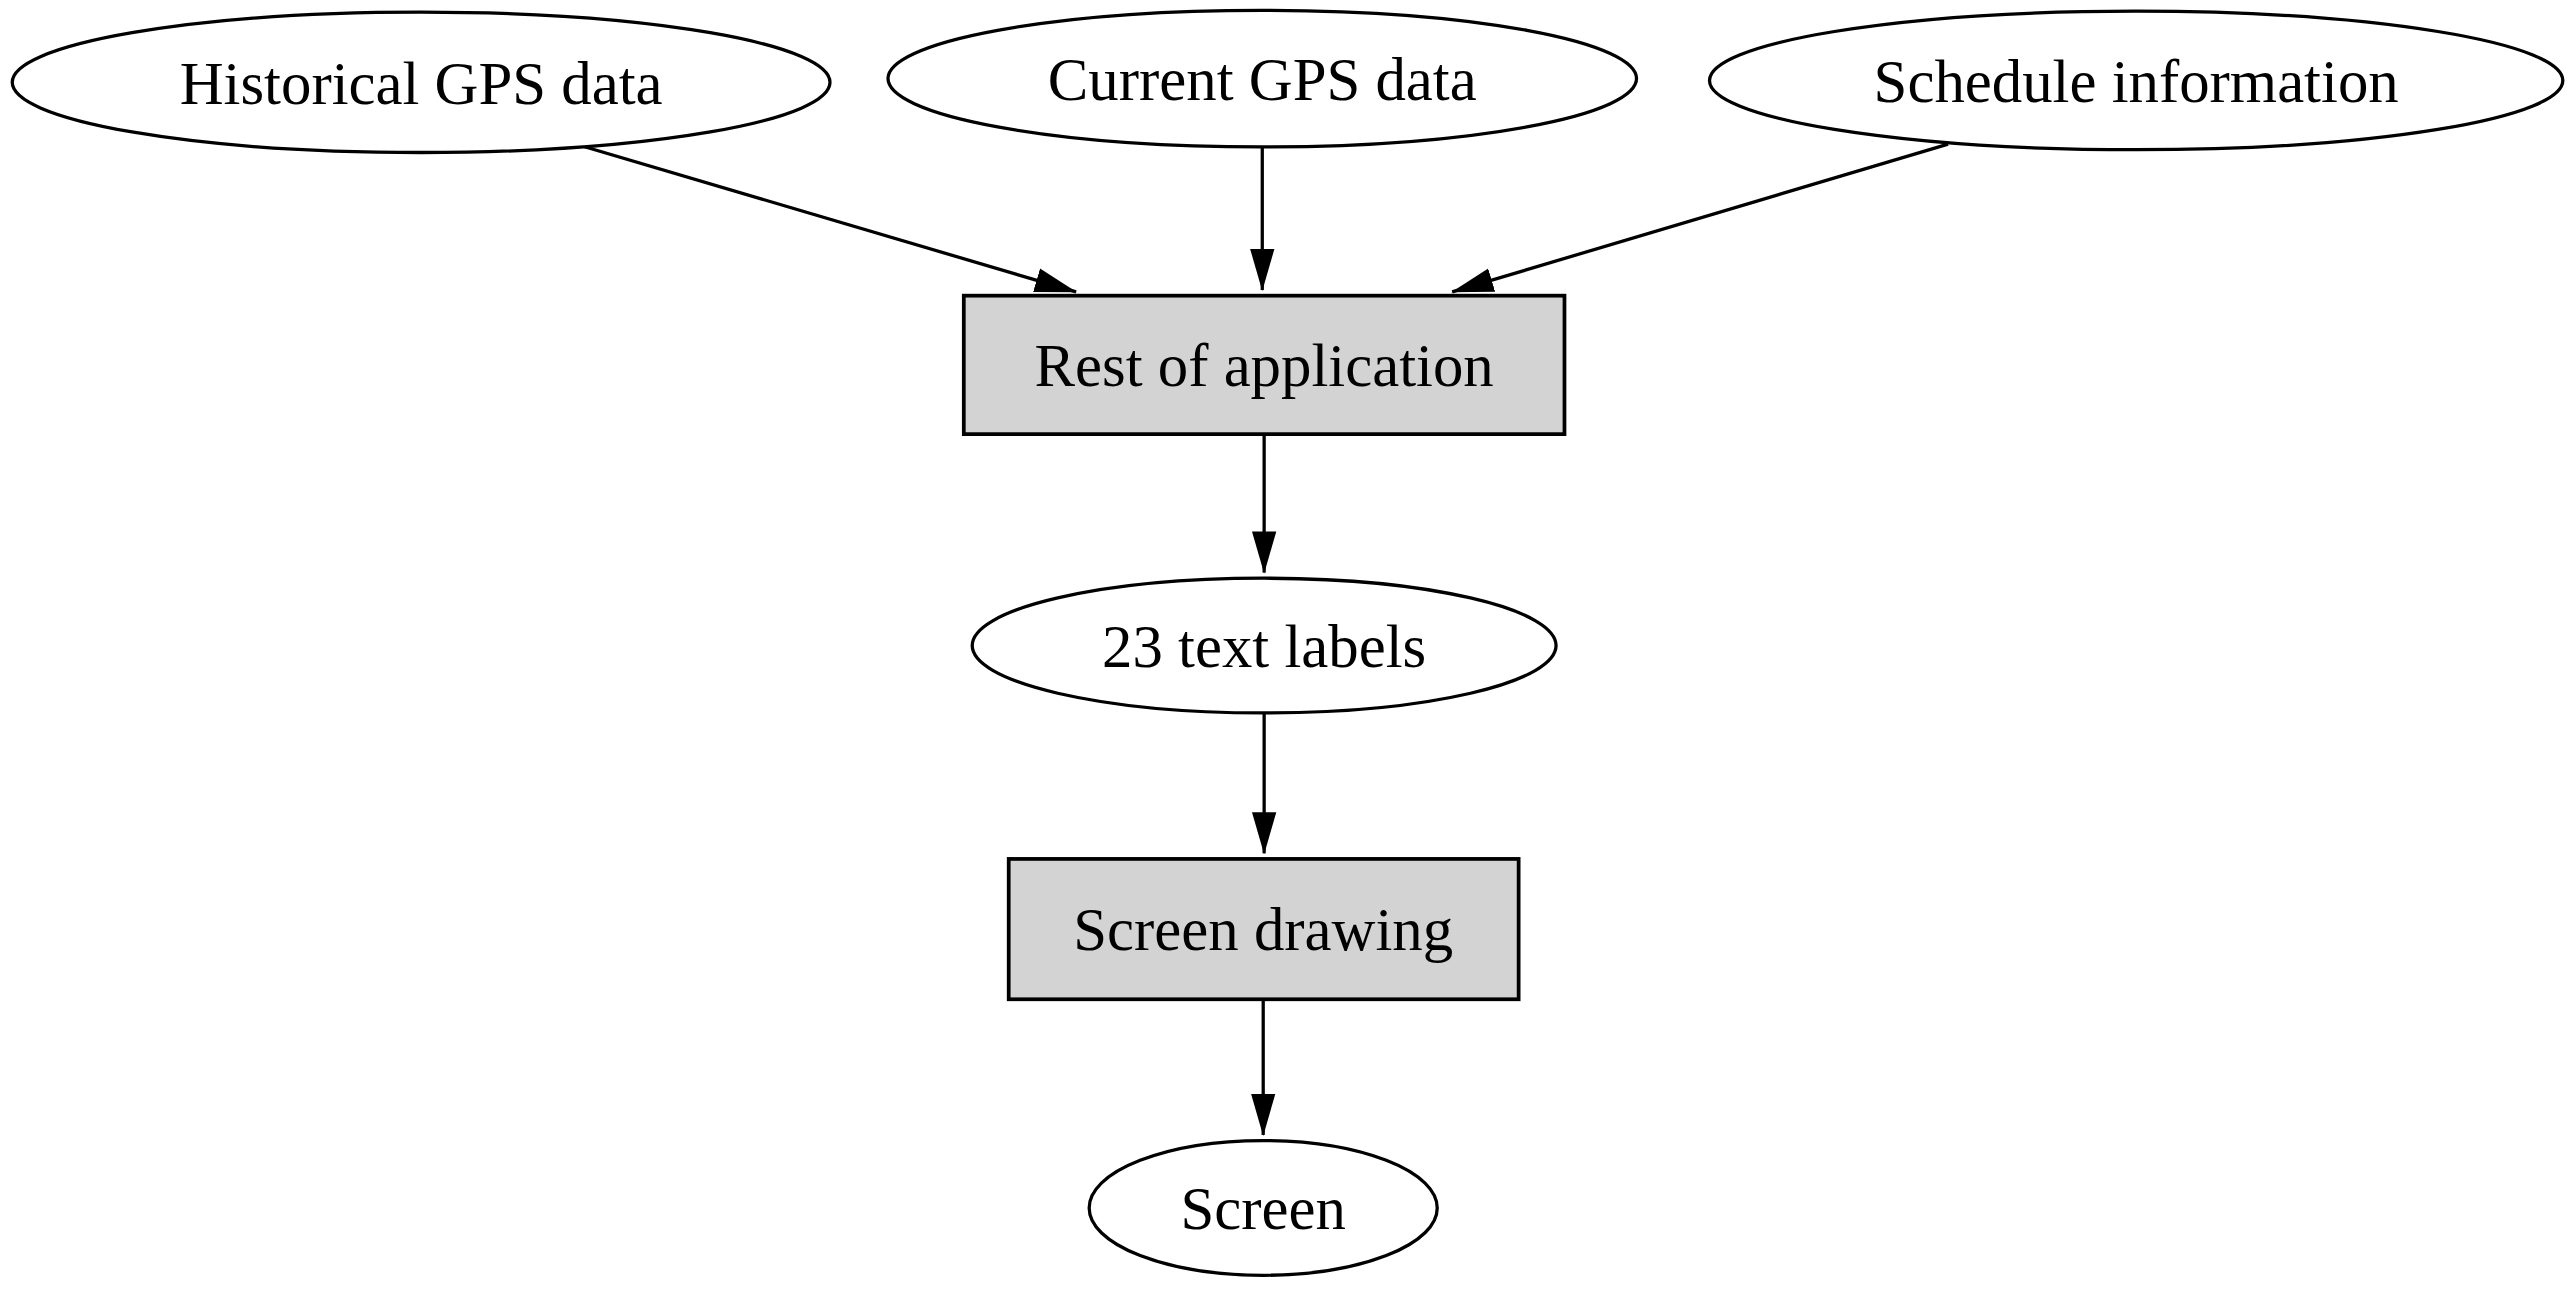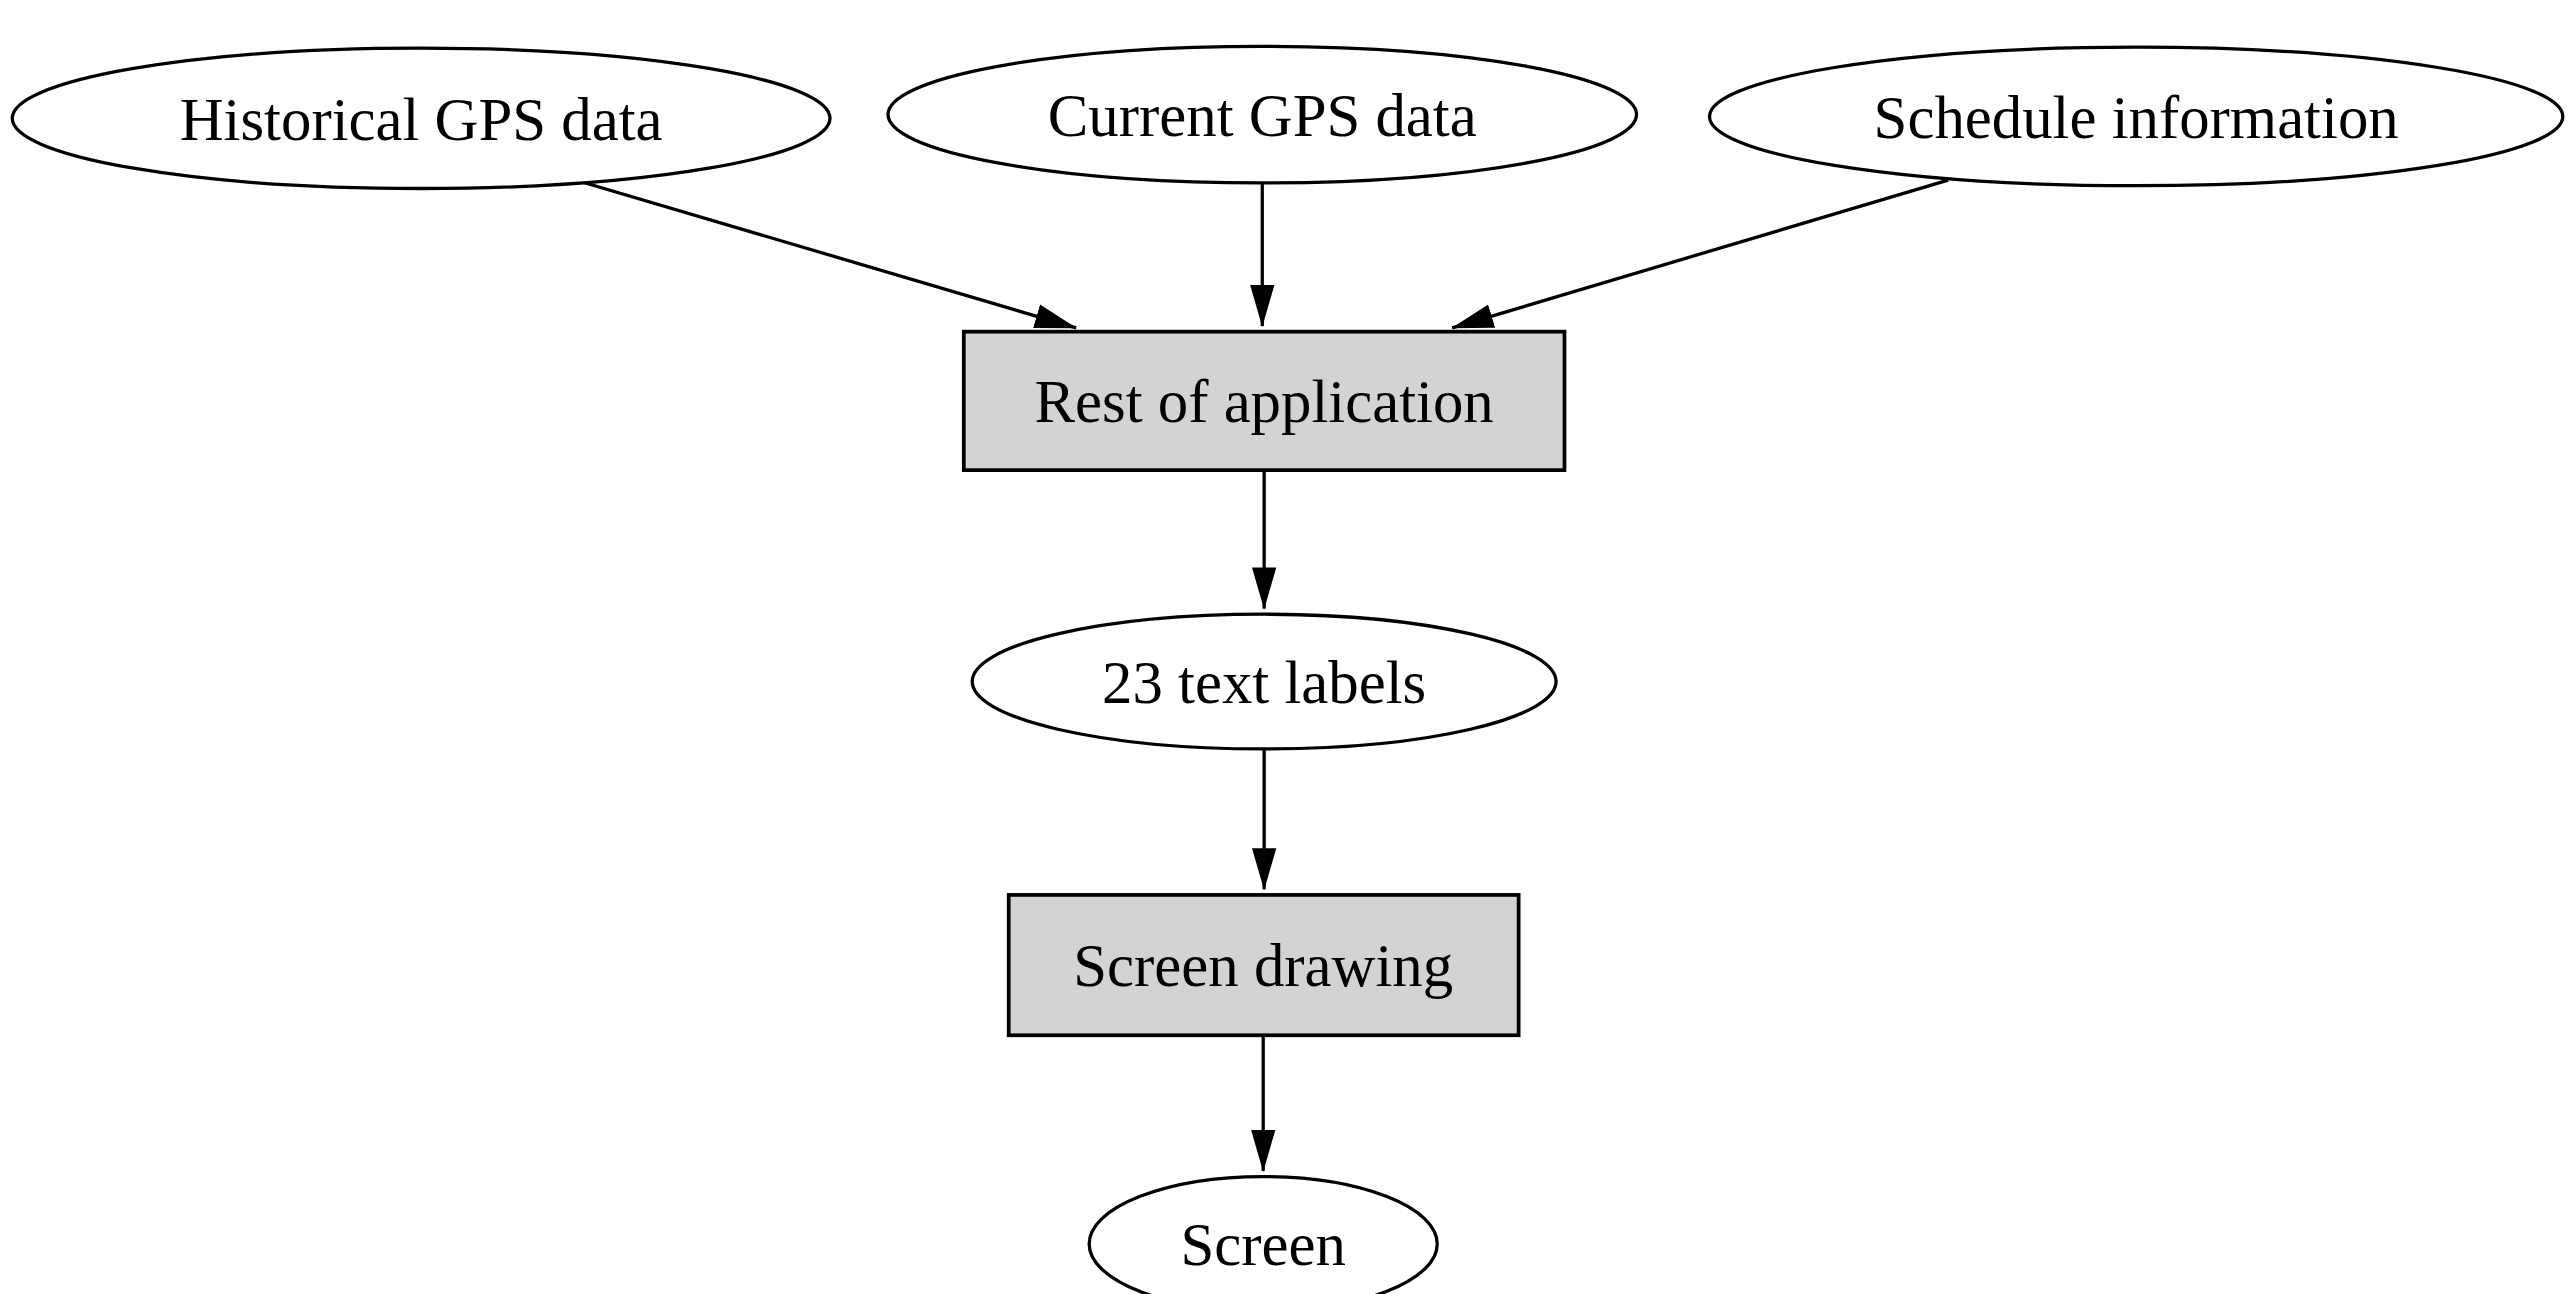--- a/index.html
+++ b/index.html
@@ -7,21 +7,20 @@
     padding: 0;
     background: #ffffff;
     width: 2576px;
     height: 1294px;
     overflow: hidden;
   }
   .canvas-wrap {
     position: relative;
     width: 2576px;
     height: 988px;
-    margin-top: 36px;
   }
   svg text {
     font-family: "Liberation Serif", "DejaVu Serif", serif;
     font-size: 65px;
     fill: #000000;
   }
   .node-shape {
     stroke: #000000;
     stroke-width: 3.5px;
   }

